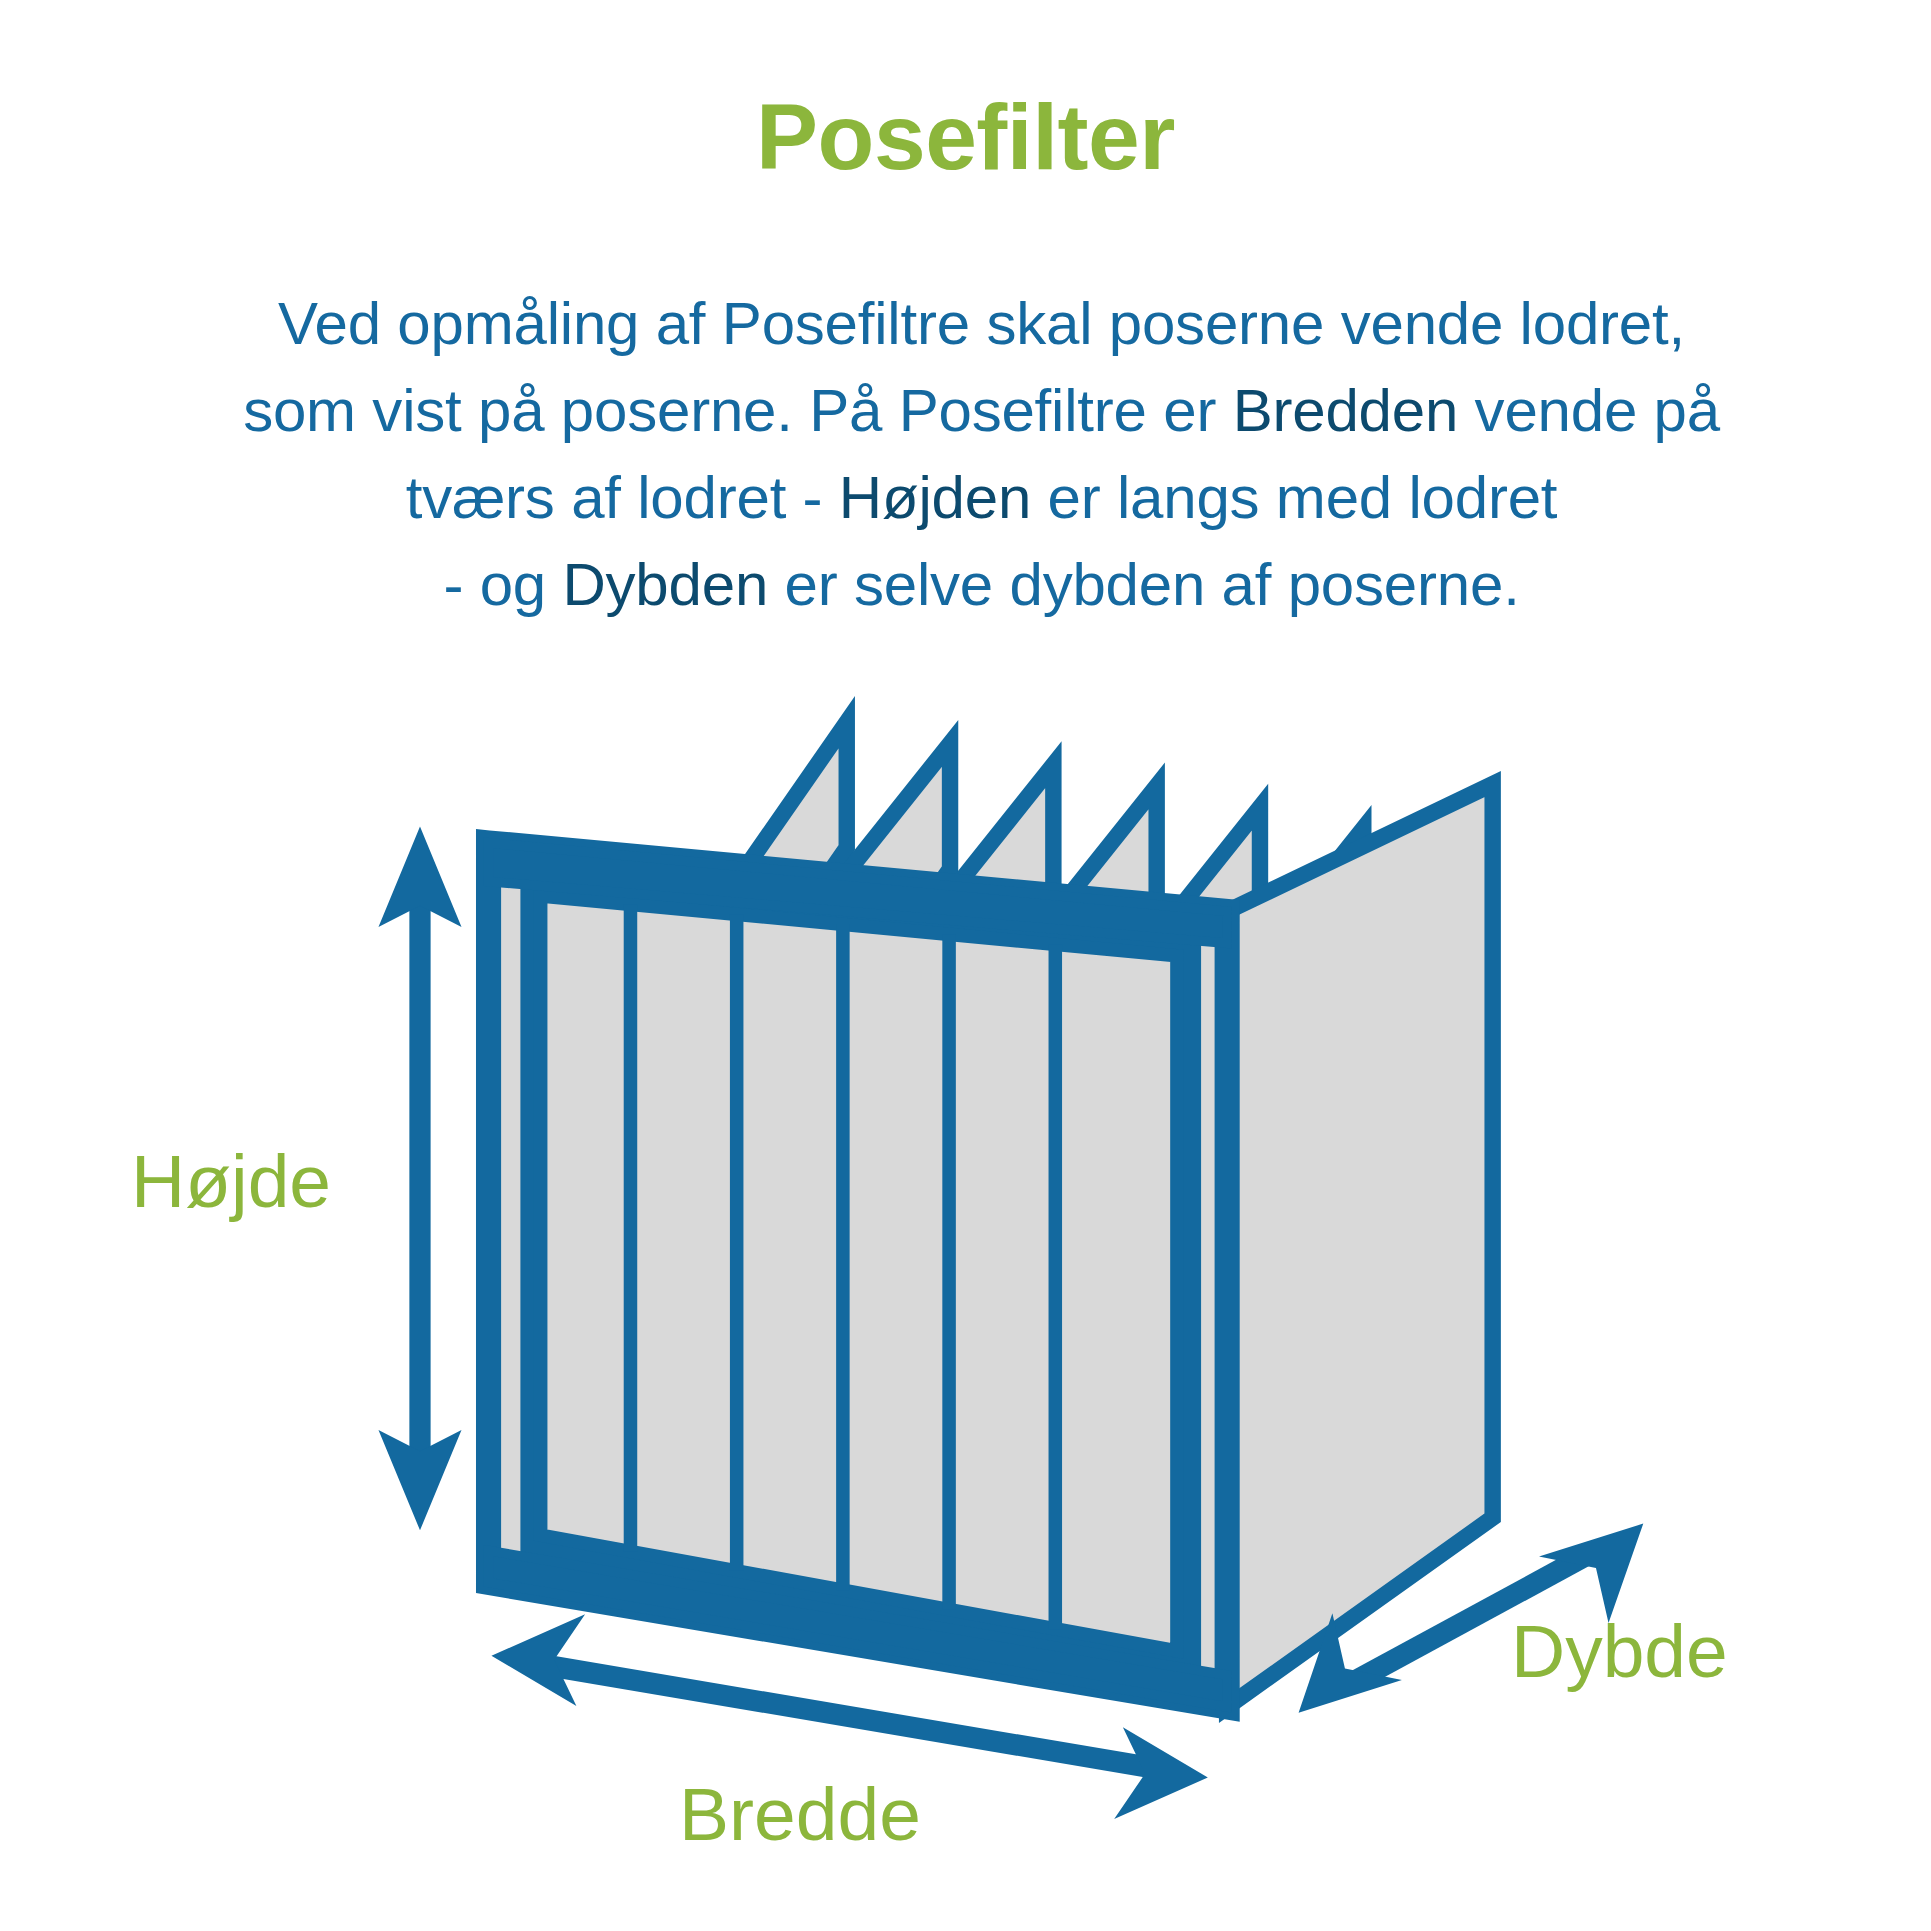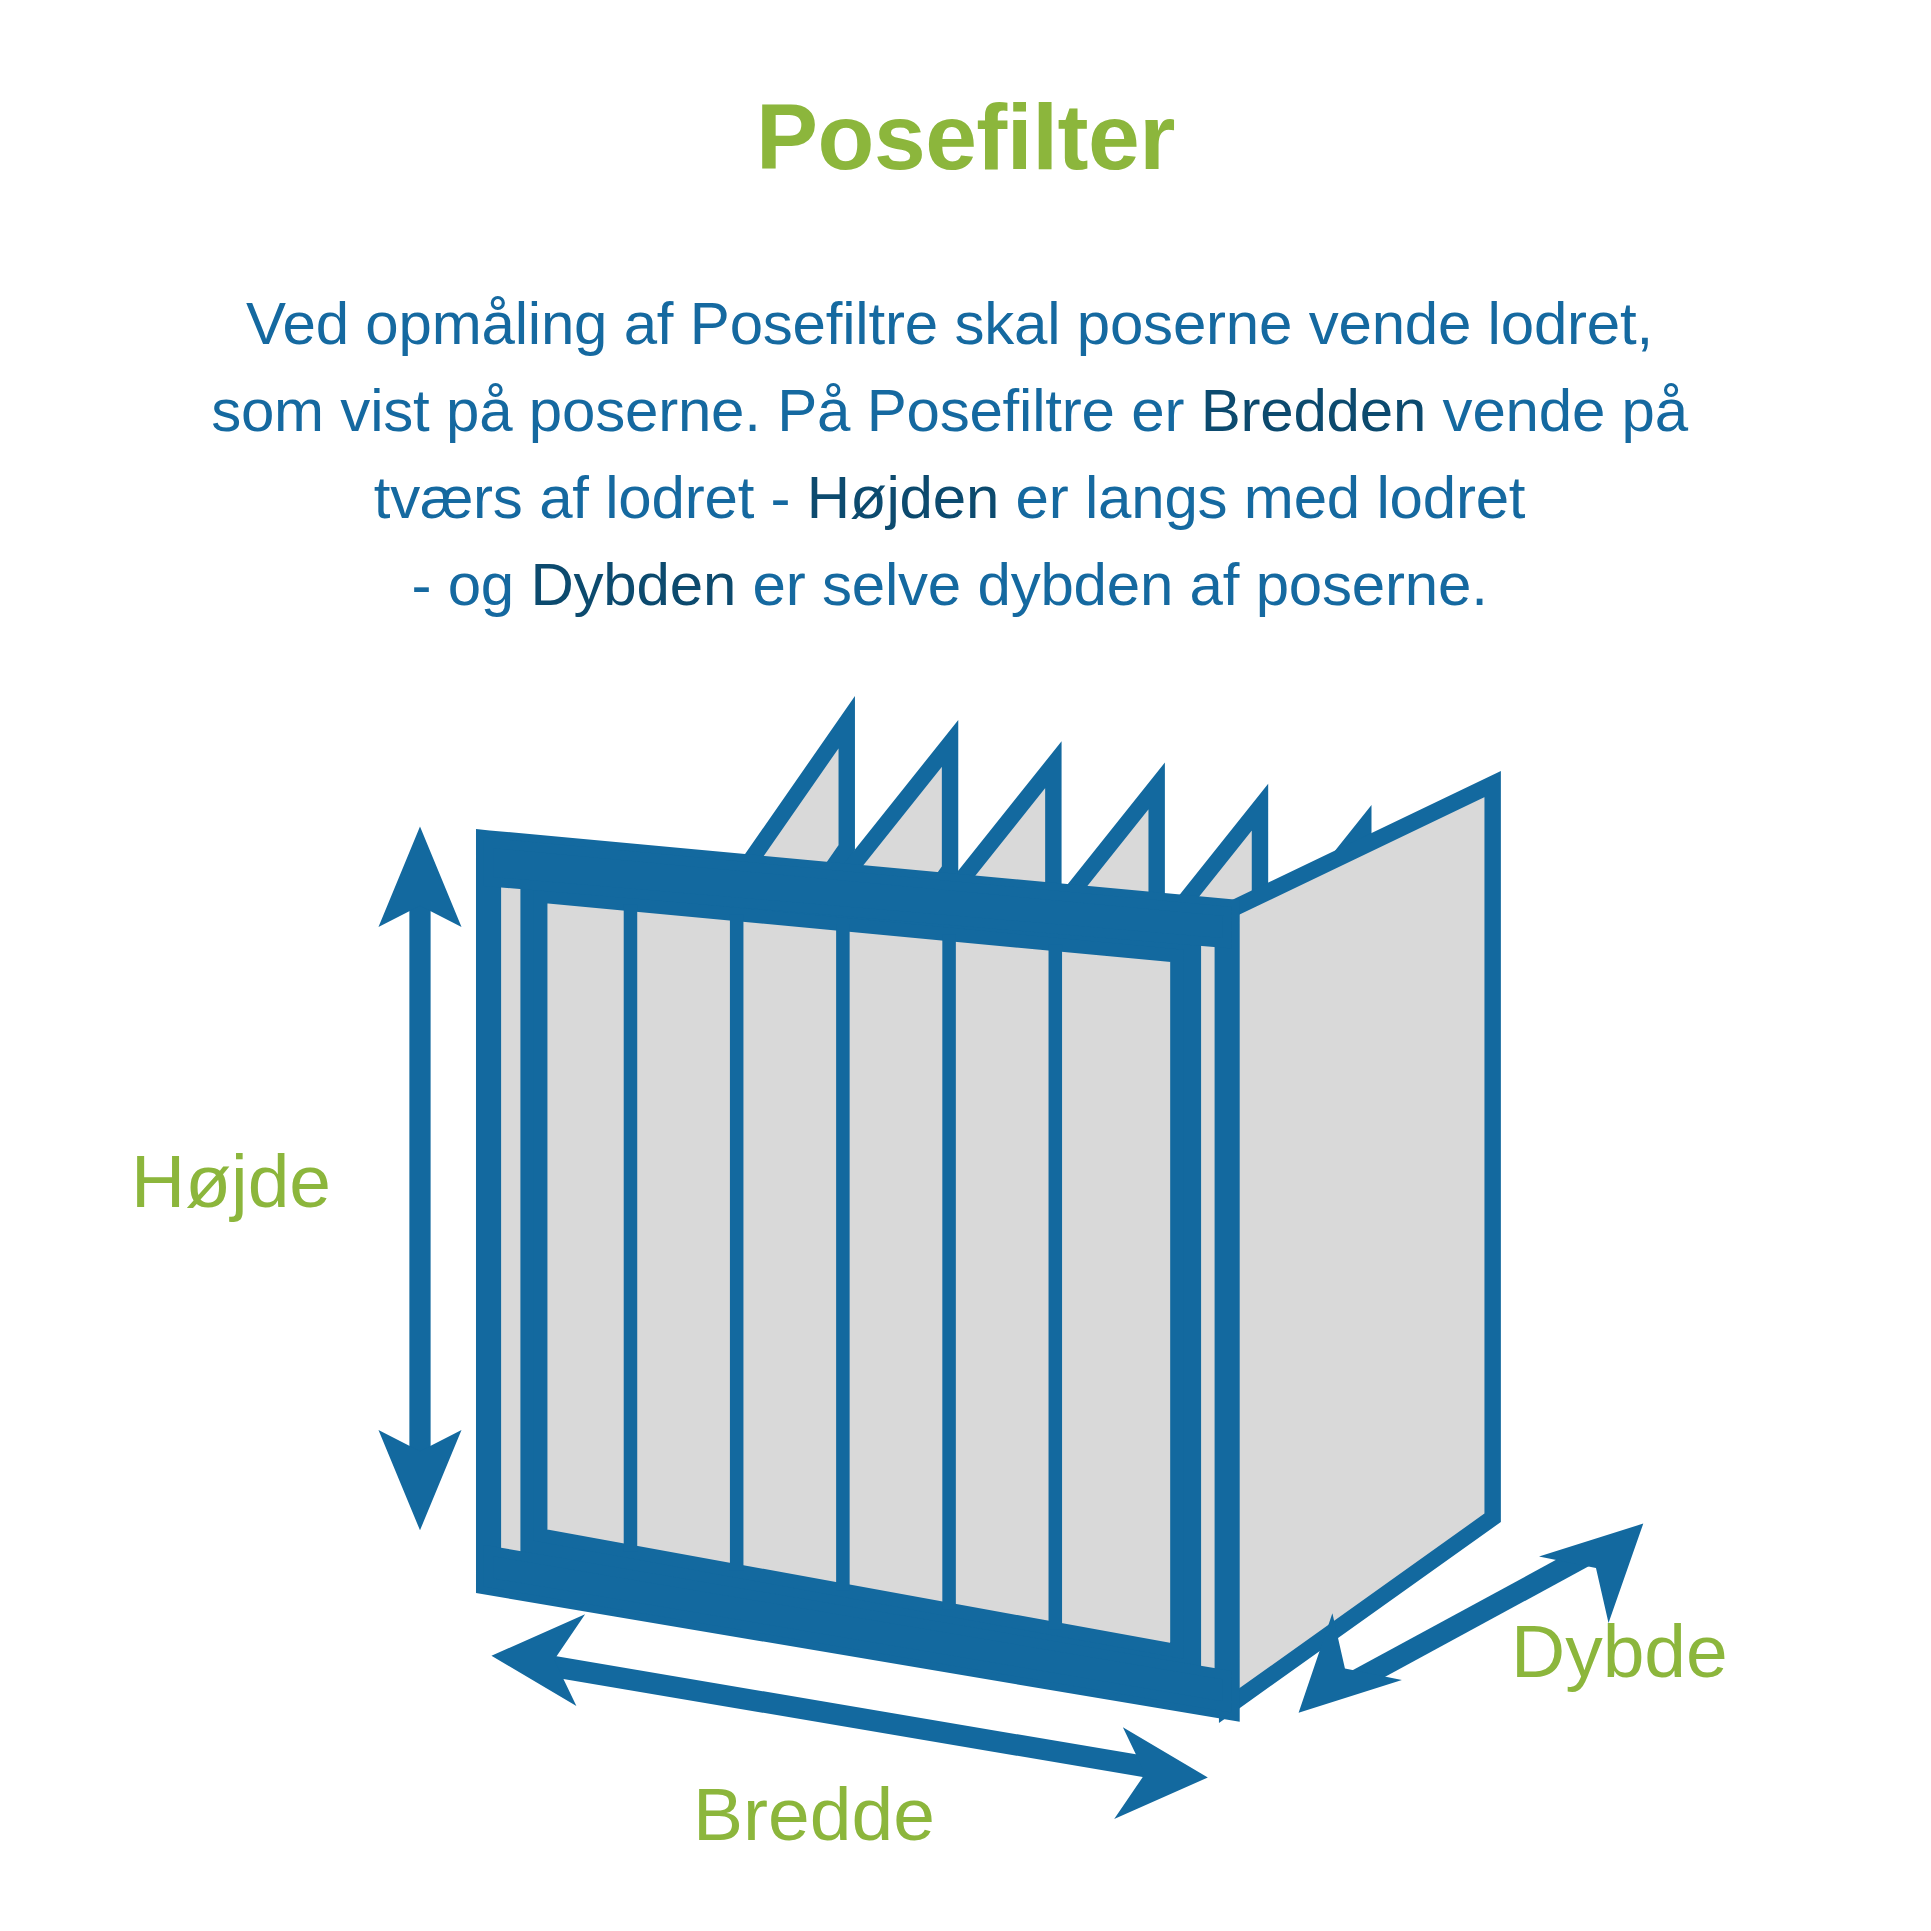--- a/index.html
+++ b/index.html
@@ -32,21 +32,21 @@
     font-size: 93px;
     font-weight: bold;
     color: #8cb63c;
     line-height: 1.05;
     letter-spacing: -0.5px;
   }
 
   .intro-block {
     position: absolute;
     top: 280px;
-    left: 42px;
+    left: 74px;
     width: 1815px;
     text-align: center;
     font-size: 60px;
     line-height: 1.45;
     color: #1569a0;
     letter-spacing: -0.2px;
   }
   .intro-line { display: block; white-space: nowrap; }
   .hl { color: #0c4a6e; }
 
@@ -60,21 +60,21 @@
   }
 
   .dim-label {
     position: absolute;
     color: #8cb63c;
     font-size: 75px;
     line-height: 1;
     white-space: nowrap;
   }
   #label-hojde { left: 131px; top: 1144px; }
-  #label-bredde { left: 693px; top: 1777px; }
+  #label-bredde { left: 679px; top: 1777px; }
   #label-dybde { left: 1511px; top: 1614px; text-align: center; }
 </style>
 </head>
 <body>
 
 <div id="page">
 
   <div class="page-title">Posefilter</div>
 
   <div class="intro-block">

